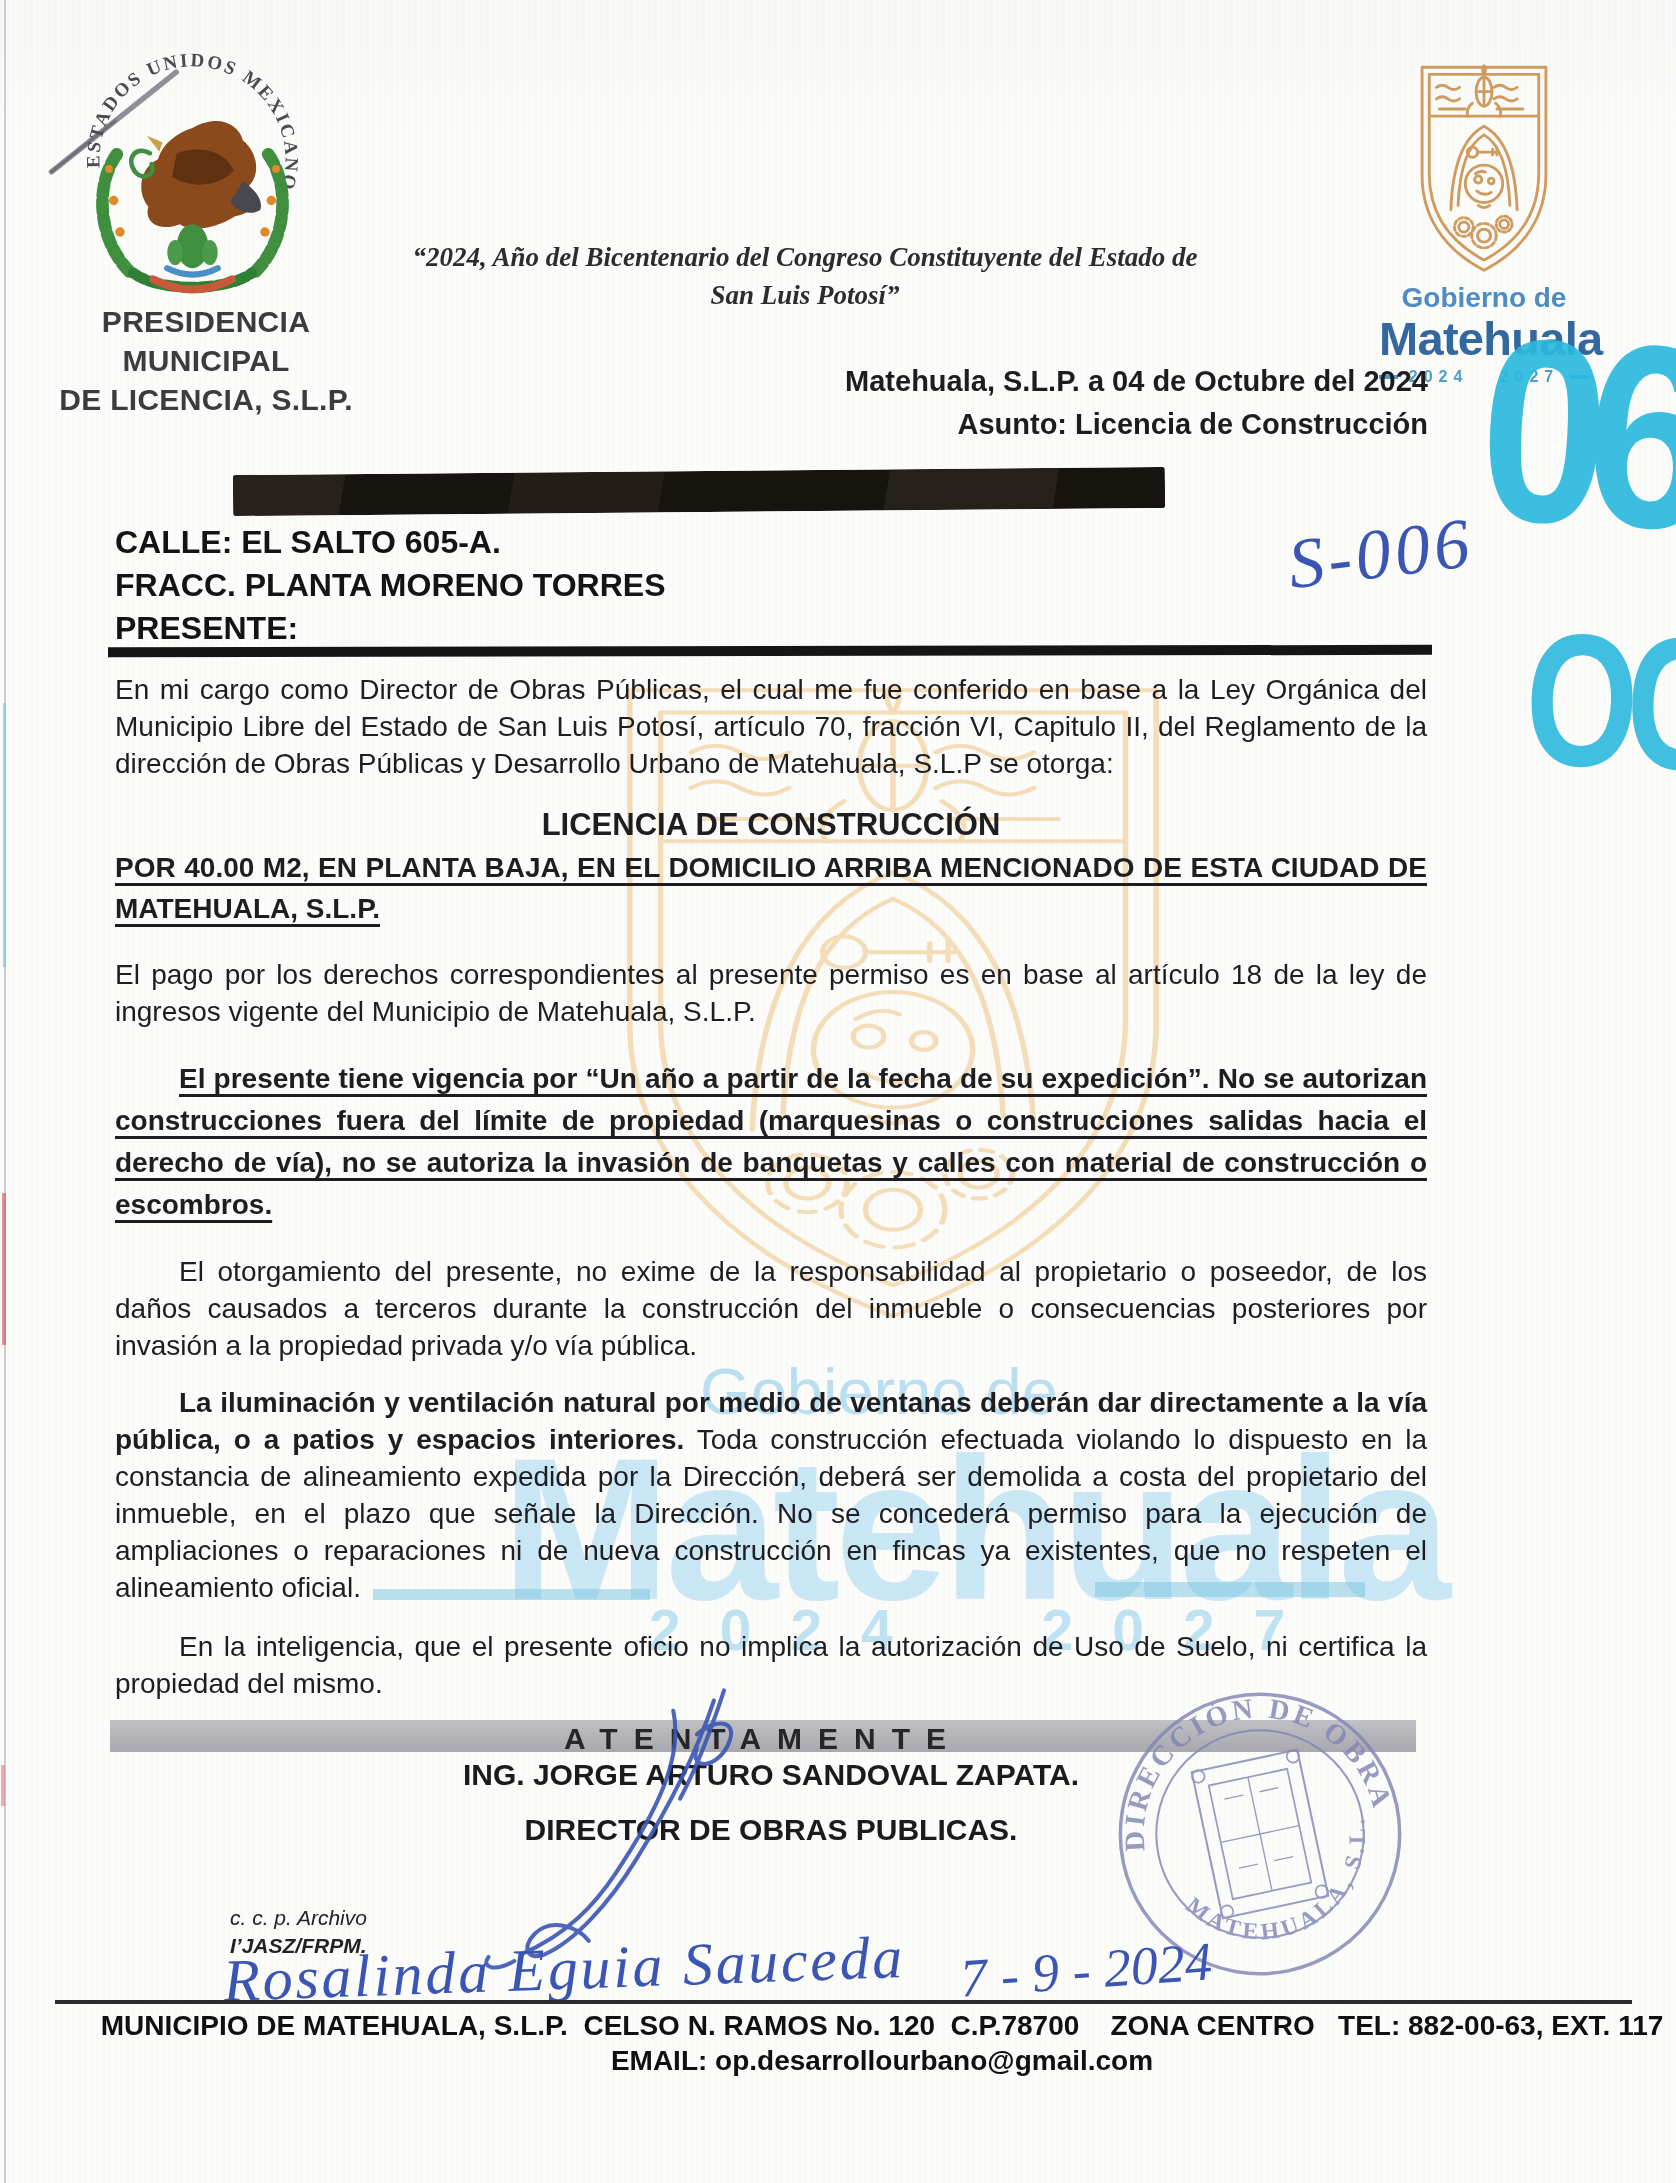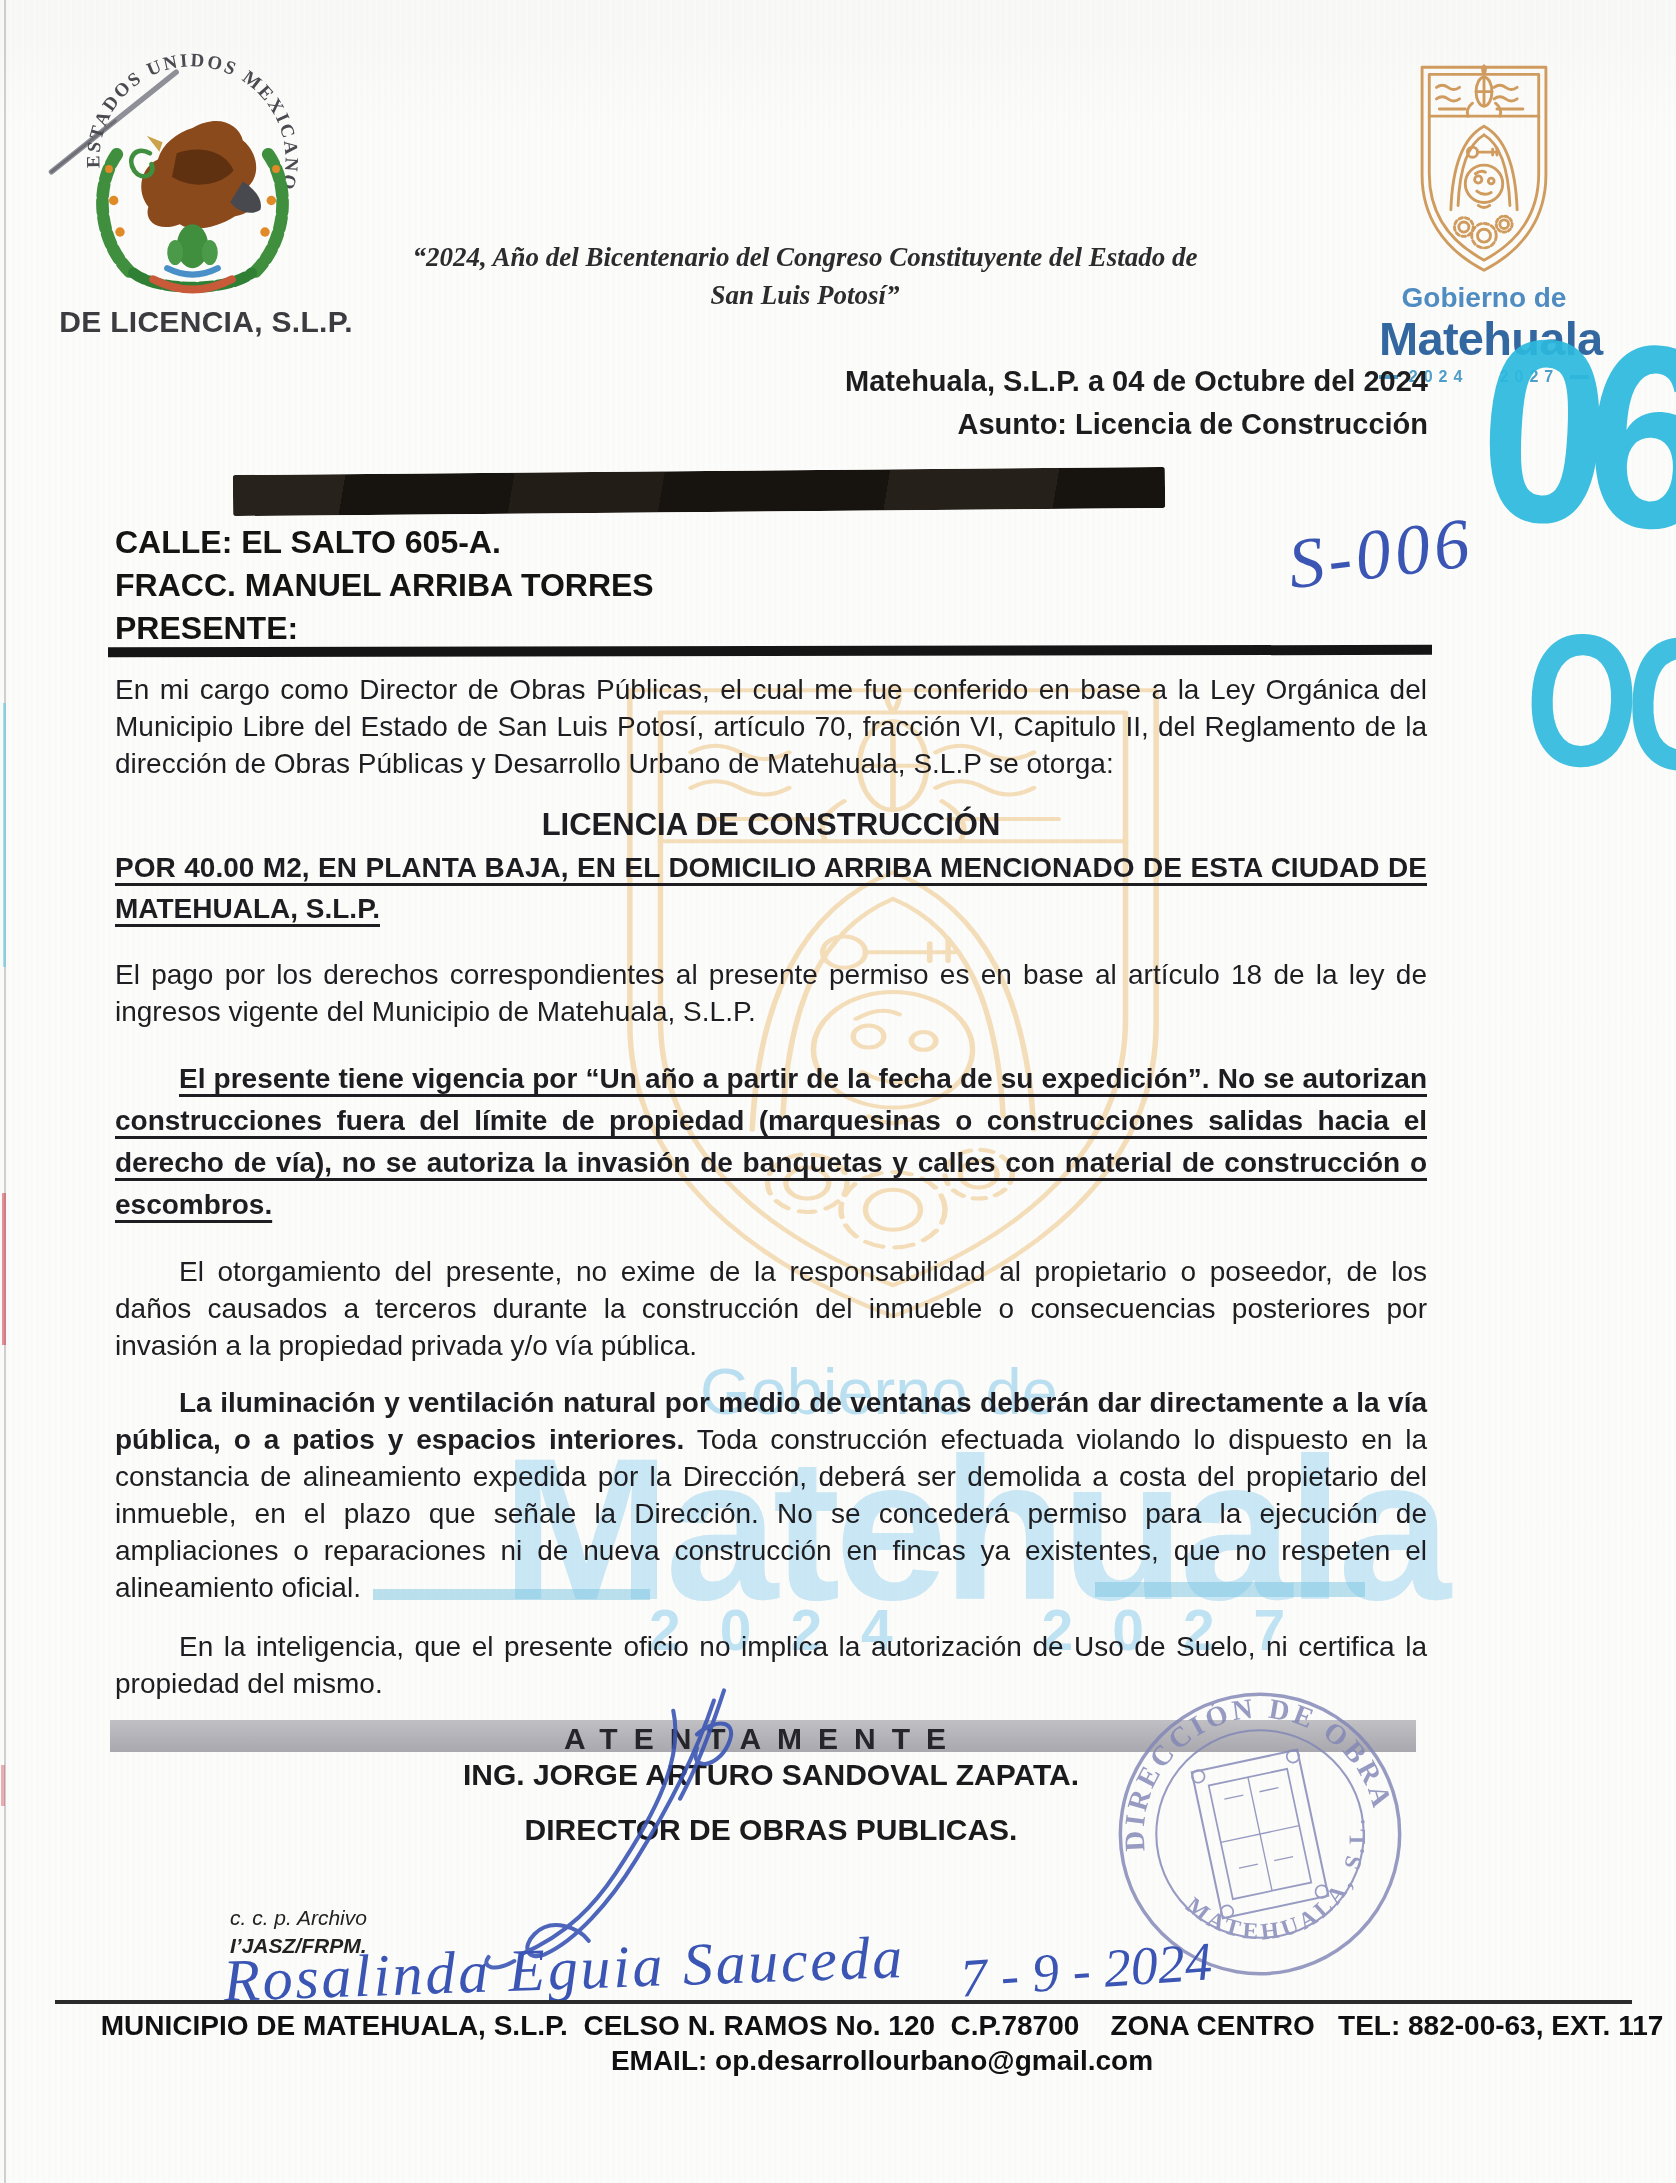--- a/index.html
+++ b/index.html
@@ -157,20 +157,21 @@
     <path d="M112,136 L92,128 L108,148 Z" fill="#caa24a"></path>
     <path d="M96,150 C78,140 66,156 76,172 C86,186 104,178 98,164" fill="none" stroke="#3f8f3f" stroke-width="6" stroke-linecap="round"></path>
     <ellipse cx="150" cy="268" rx="20" ry="28" fill="#3f8f3f"></ellipse>
     <ellipse cx="128" cy="276" rx="10" ry="16" fill="#4a9a4a"></ellipse>
     <ellipse cx="172" cy="276" rx="10" ry="16" fill="#4a9a4a"></ellipse>
     <path d="M118,296 q32,16 64,0" fill="none" stroke="#4a90c8" stroke-width="8" stroke-linecap="round"></path>
     <path d="M100,310 q50,26 100,0" fill="none" stroke="#c85a3a" stroke-width="10" stroke-linecap="round"></path>
   </svg>
 
   <div class="abs presidencia">
+    <div>PRESIDENCIA MUNICIPAL</div>
     <div>DE LICENCIA, S.L.P.</div>
   </div>
 
   <div class="abs quote">
     <div>“2024, Año del Bicentenario del Congreso Constituyente del Estado de</div>
     <div>San Luis Potosí”</div>
   </div>
 
   <div class="abs logo-block">
     <svg style="stroke:#cf9b5e;stroke-width:4" width="154" height="216" viewBox="0 0 200 300">
@@ -190,21 +191,21 @@
   <div class="abs s006 hand" style="font-family:'Liberation Serif',serif;">S-006</div>
 
   <div class="abs meta">
     <div>Matehuala, S.L.P. a 04 de Octubre del 2024</div>
     <div>Asunto: Licencia de Construcción</div>
   </div>
 
   <div class="abs redaction"></div>
   <div class="abs recipient">
     <div>CALLE: EL SALTO 605-A.</div>
-    <div>FRACC. MANUEL ARRIBA TORRES</div>
+    <div>FRACC. PLANTA MORENO TORRES</div>
     <div>PRESENTE:</div>
   </div>
   <div class="abs presente-rule"></div>
 
   <div class="abs body-flow">
     <p>En mi cargo como Director de Obras Públicas, el cual me fue conferido en base a la Ley Orgánica del Municipio Libre del Estado de San Luis Potosí, artículo 70, fracción VI, Capitulo II, del Reglamento de la dirección de Obras Públicas y Desarrollo Urbano de Matehuala, S.L.P se otorga:</p>
     <p class="p-title">LICENCIA DE CONSTRUCCIÓN</p>
     <p class="p-por"><span>POR 40.00 M2, EN PLANTA BAJA, EN EL DOMICILIO ARRIBA MENCIONADO DE ESTA CIUDAD DE MATEHUALA, S.L.P.</span></p>
     <p class="p2">El pago por los derechos correspondientes al presente permiso es en base al artículo 18 de la ley de ingresos vigente del Municipio de Matehuala, S.L.P.</p>
     <p class="p3"><span>El presente tiene vigencia por “Un año a partir de la fecha de su expedición”. No se autorizan construcciones fuera del límite de propiedad (marquesinas o construcciones salidas hacia el derecho de vía), no se autoriza la invasión de banquetas y calles con material de construcción o escombros.</span></p>

